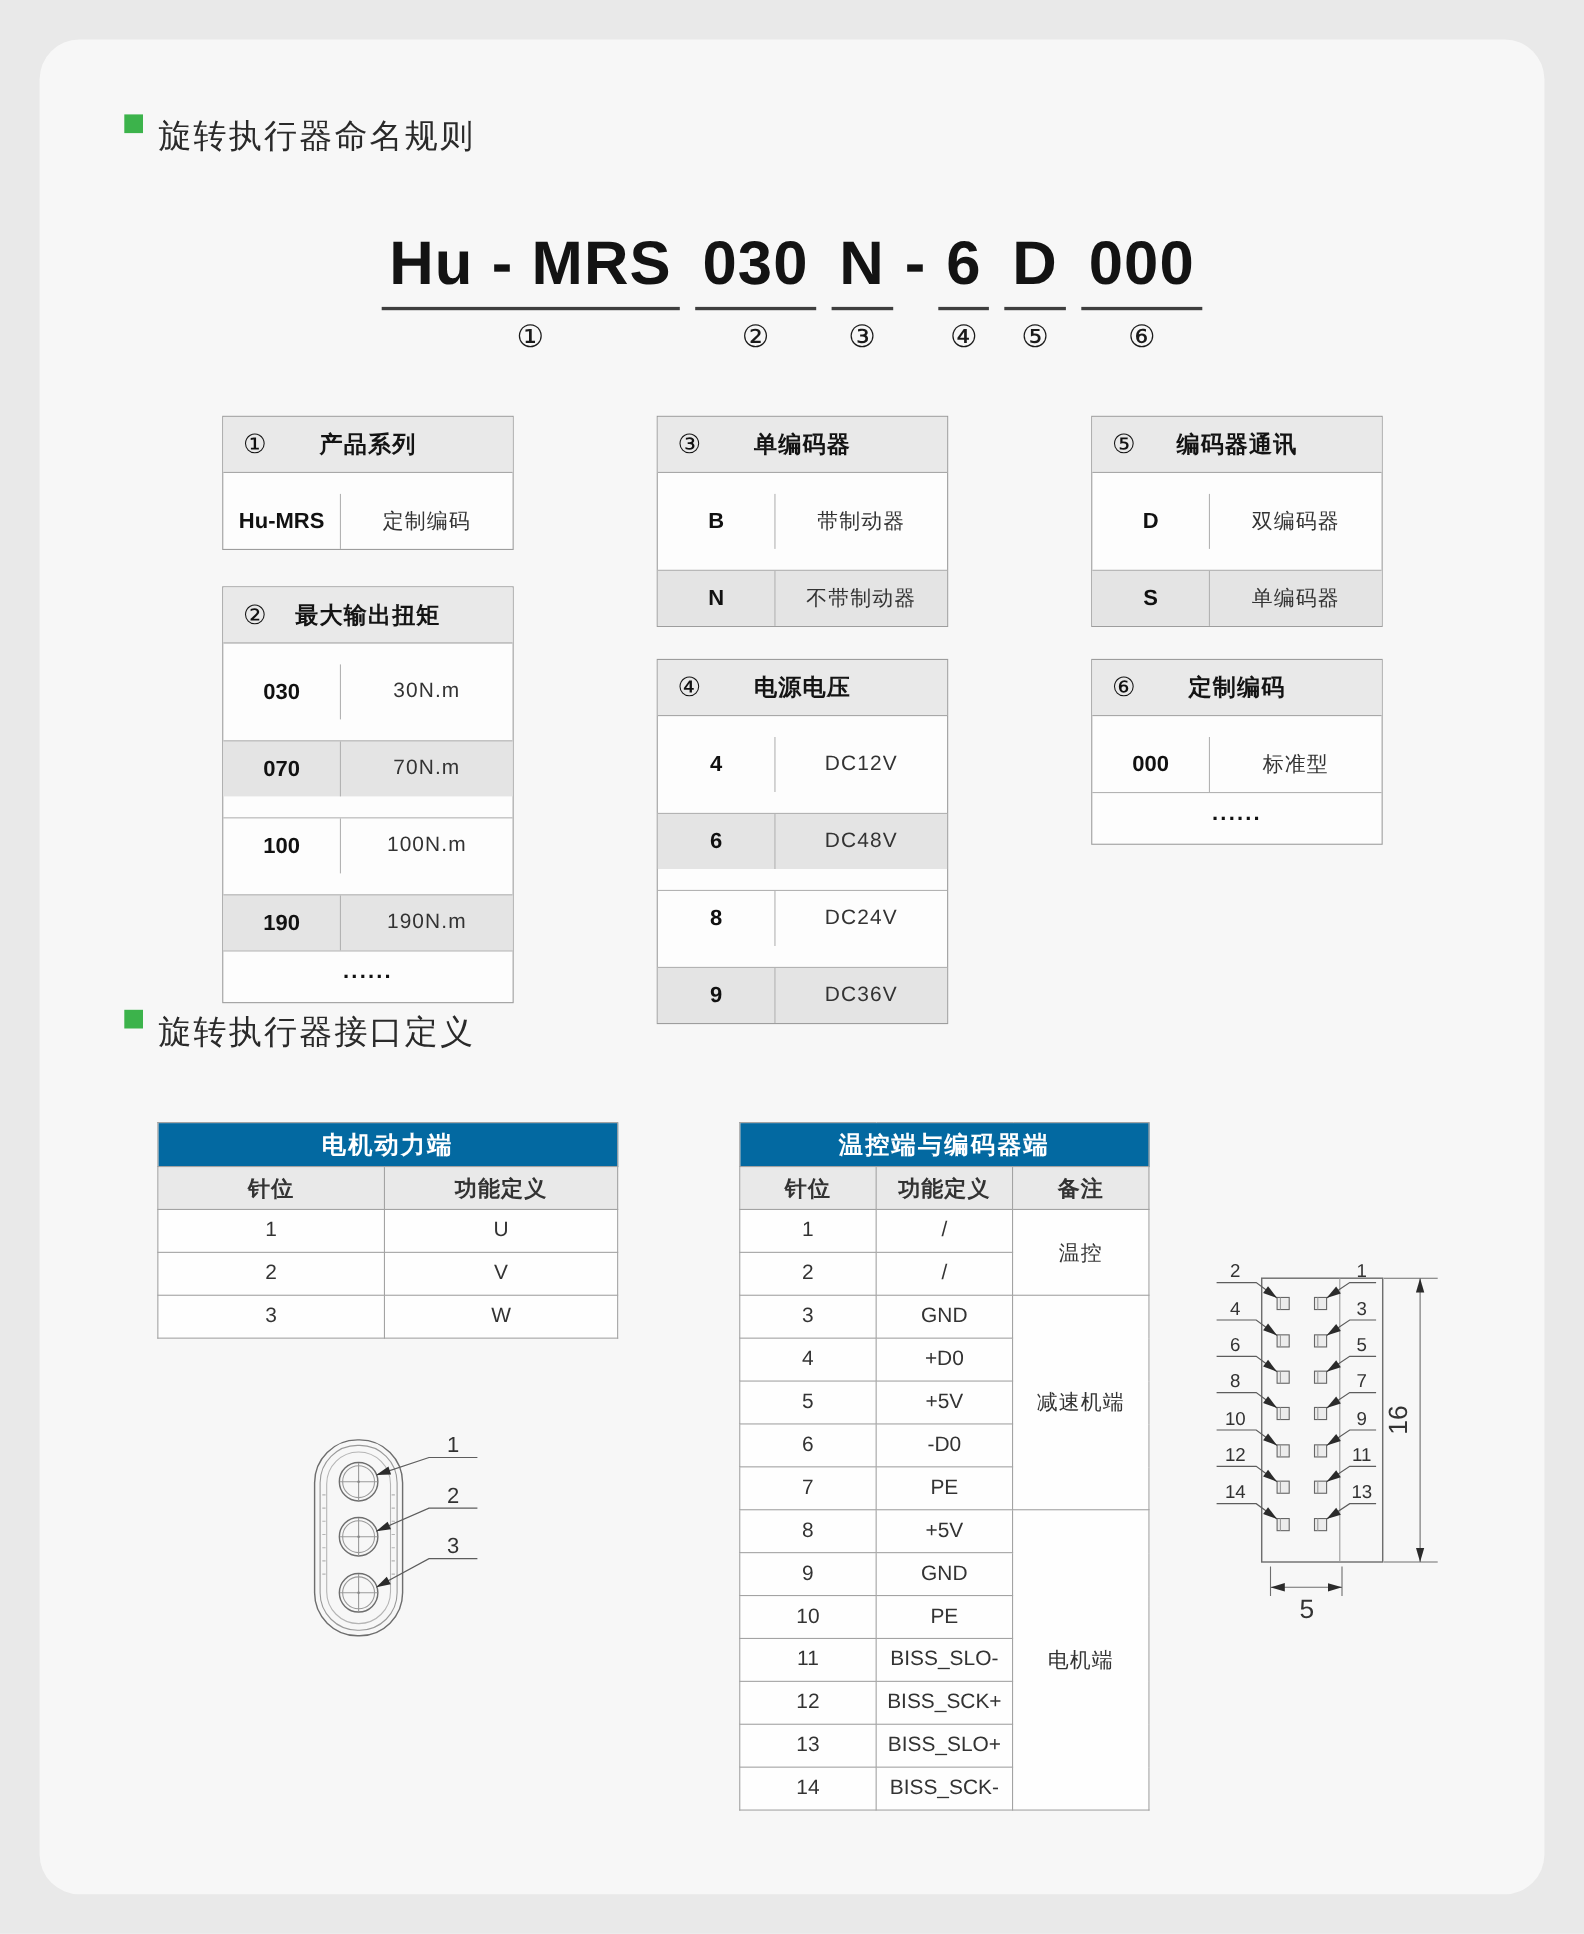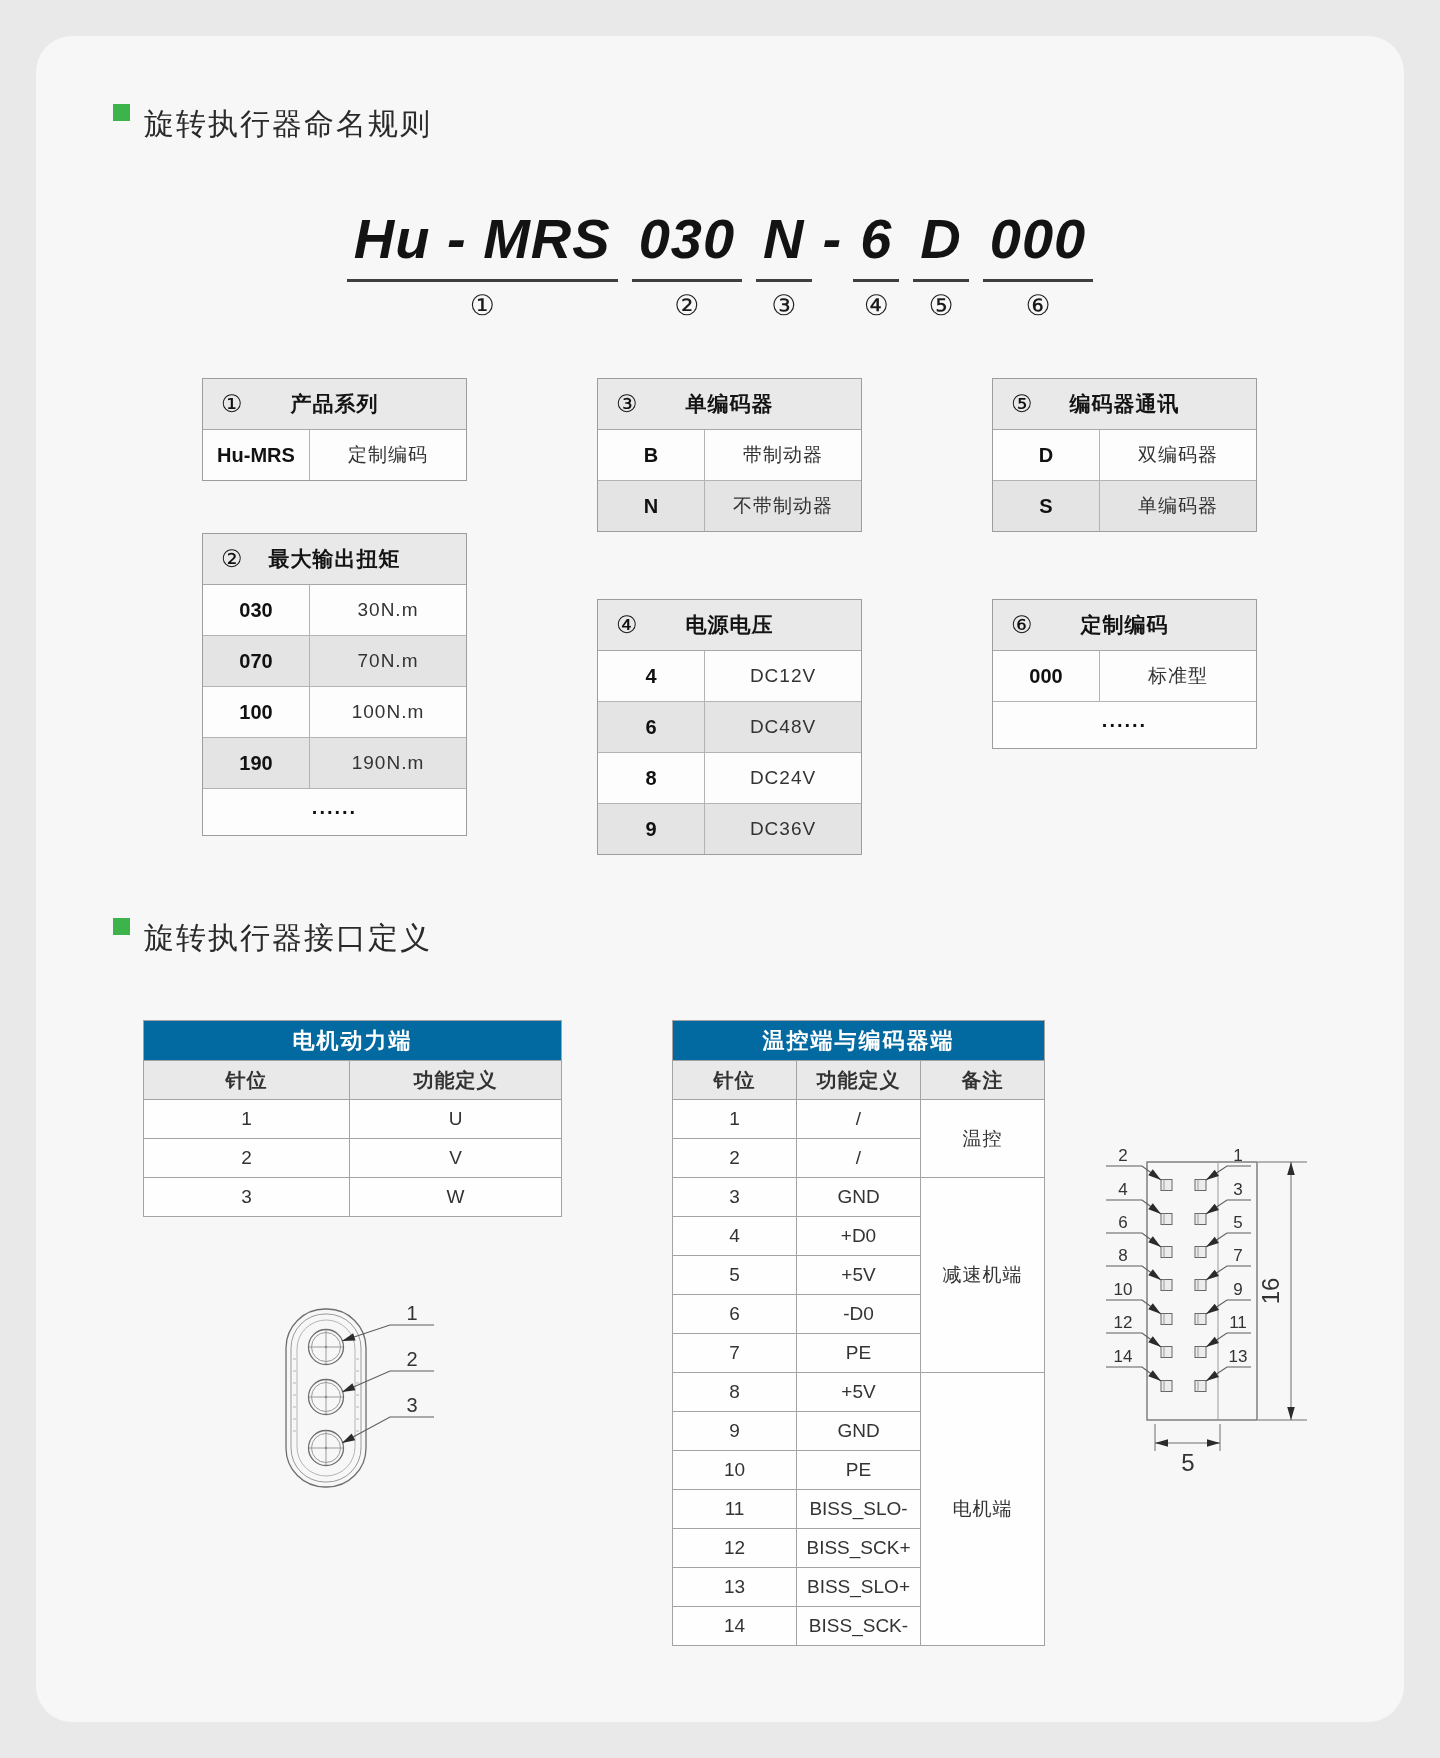--- a/index.html
+++ b/index.html
@@ -21,34 +21,34 @@
   #sec2{left:113px;top:918px;}
 
   
   .model-row{
     position:absolute;left:0;top:210px;width:1440px;
     display:flex;justify-content:center;align-items:flex-start;gap:28px;
   }
   .seg{display:flex;flex-direction:column;align-items:center;}
   .seg-text{
     font-size:56px;font-weight:bold;color:#131313;line-height:1.05;
-    letter-spacing:1px;white-space:pre;font-style:italic;
+    letter-spacing:1px;white-space:pre;
   }
   .seg-line{height:3px;background:#3f3f3f;margin-top:10px;align-self:stretch;
     margin-left:-7px;margin-right:-7px;}
   .seg-mark{font-size:28px;color:#1a1a1a;margin-top:7px;font-family:"DejaVu Sans",sans-serif;}
   .seg.dash{margin:0 -10px;}
 
   
   .ntable{position:absolute;width:265px;border:1px solid #9d9d9d;background:#fdfdfd;box-sizing:border-box;}
   .nt-header{position:relative;height:50px;background:#e9e9e9;border-bottom:1px solid #a8a8a8;
     display:flex;align-items:center;justify-content:center;}
   .nt-mark{position:absolute;left:18px;font-size:24px;color:#111;font-family:"DejaVu Sans",sans-serif;}
   .nt-title{font-size:21px;font-weight:bold;color:#141414;letter-spacing:1px;}
-  .nt-row{display:flex;height:50px;}
+  .nt-row{display:flex;height:50px;margin-top:19px;}
   .nt-row + .nt-row, .nt-row + .nt-ellipsis, .nt-ellipsis{border-top:1px solid #b3b3b3;}
   .nt-row.alt{background:#e4e4e4;}
   .nt-code{width:107px;border-right:1px solid #b3b3b3;display:flex;align-items:center;justify-content:center;
     font-weight:bold;font-size:20px;color:#111;box-sizing:border-box;}
   .nt-desc{flex:1;display:flex;align-items:center;justify-content:center;font-size:19px;color:#333;letter-spacing:1px;}
   .nt-ellipsis{height:46px;display:flex;align-items:center;justify-content:center;
     font-weight:bold;font-size:20px;letter-spacing:2px;color:#111;}
   .nt-ellipsis span{position:relative;top:-5px;}
   .t1{left:202px;top:378px;} .t2{left:202px;top:533px;}
   .t3{left:597px;top:378px;} .t4{left:597px;top:599px;}

